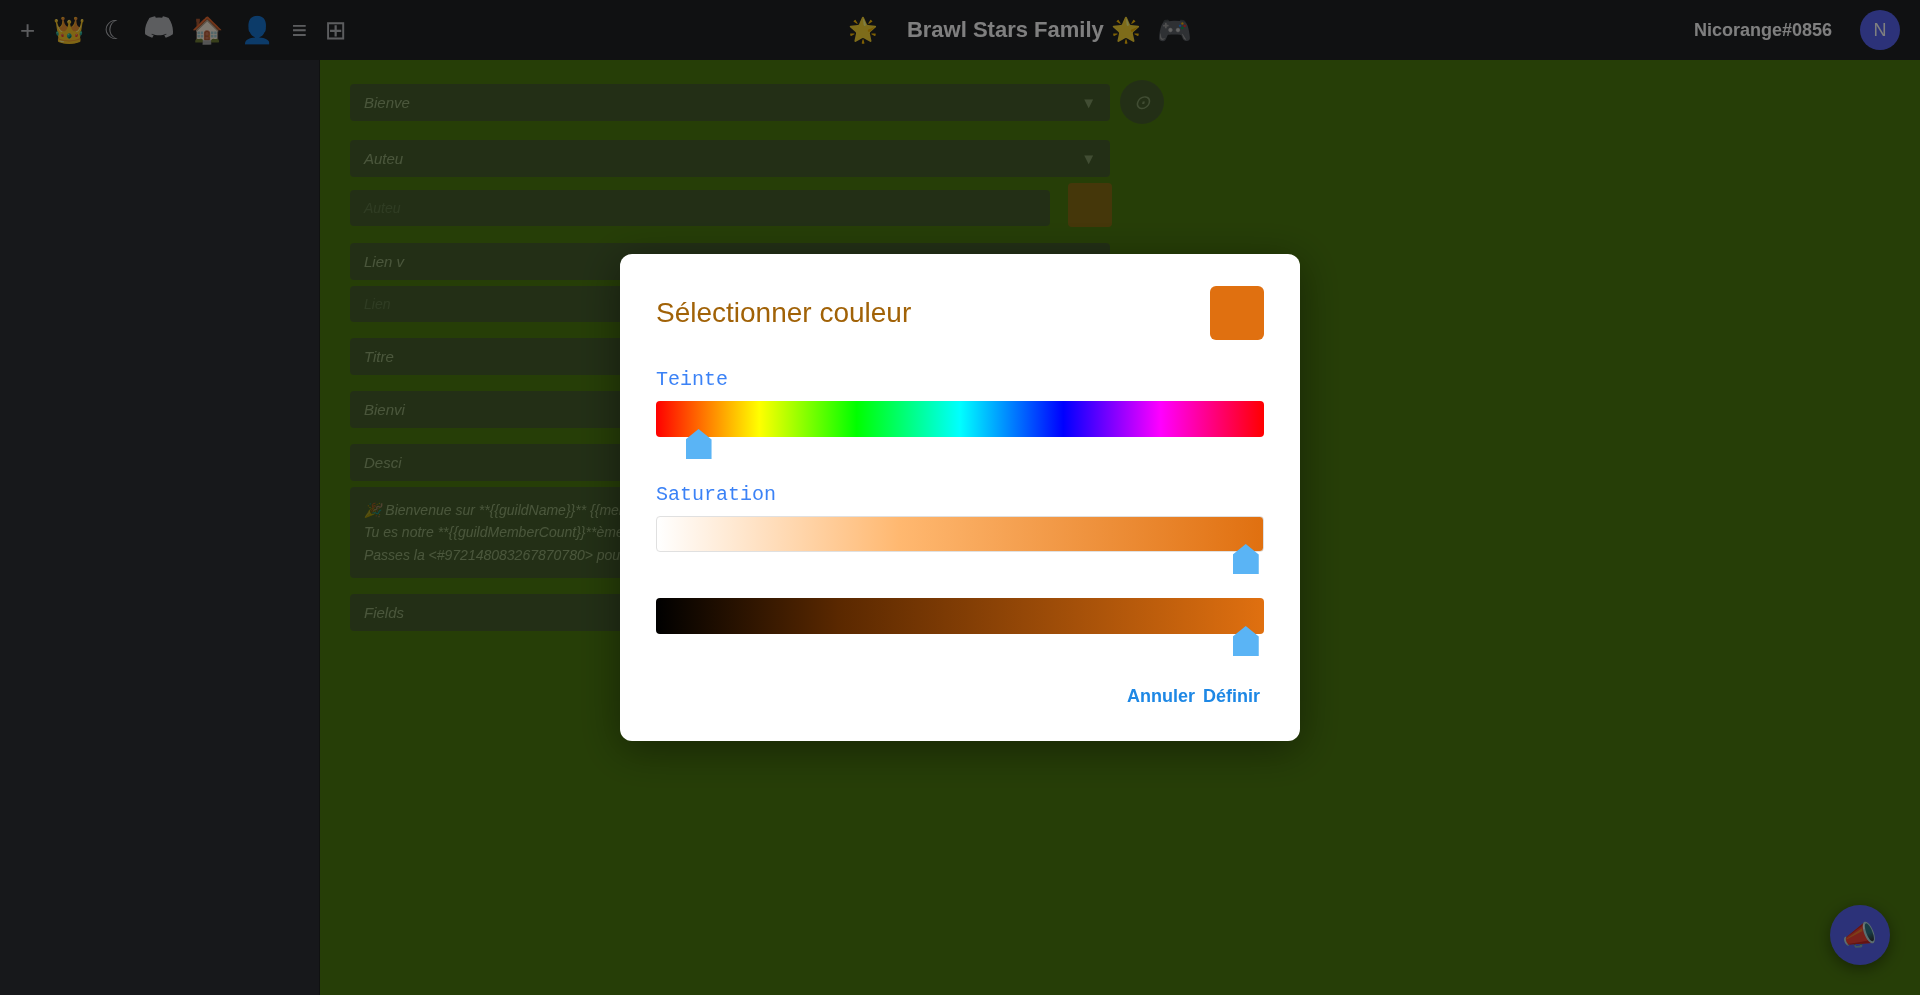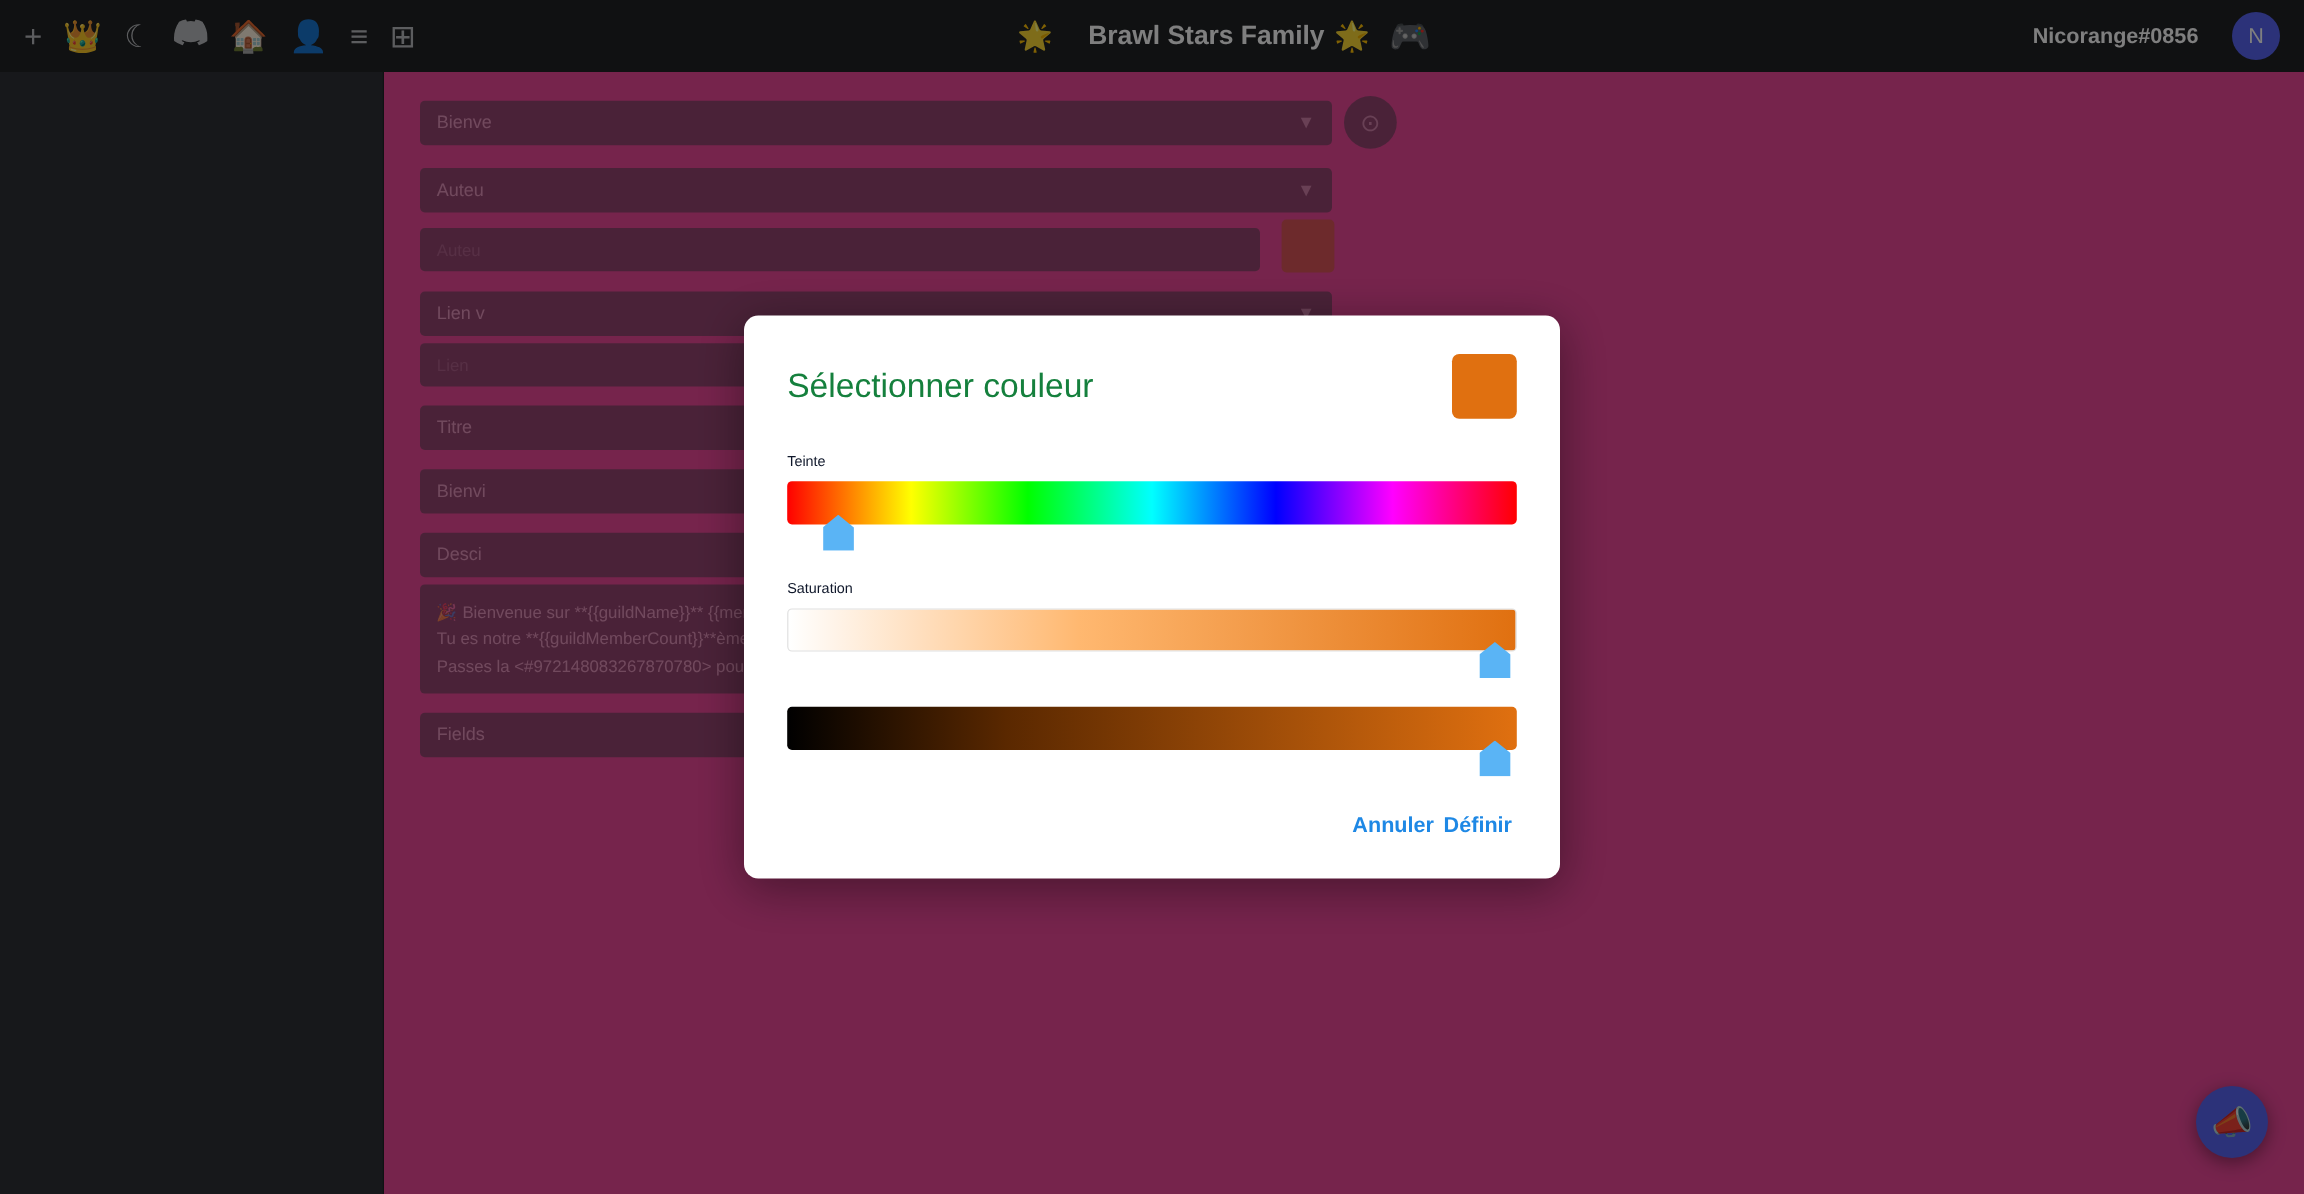--- a/index.html
+++ b/index.html
@@ -64,22 +64,23 @@
       align-items: center;
       justify-content: center;
       color: #fff;
       font-size: 18px;
     }
 
     
     .page-bg {
       position: absolute;
       top: 60px; left: 0; right: 0; bottom: 0;
-      background: #ec4899;
-      display: flex;
+      background: #4d7c0f;
+      display: flex;
+      font-style: italic;
     }
     .sidebar {
       width: 320px;
       background: #2f3136;
       border-right: 1px solid #202225;
     }
     .main-content {
       flex: 1;
       padding: 20px 30px;
       opacity: 0.5;
@@ -182,37 +183,38 @@
     }
     .modal-header {
       display: flex;
       align-items: center;
       justify-content: space-between;
       margin-bottom: 28px;
     }
     .modal-title {
       font-size: 28px;
       font-weight: 400;
-      color: #15803d;
+      color: #a16207;
     }
     .color-preview-box {
       width: 54px;
       height: 54px;
       background: #e07010;
       border-radius: 6px;
     }
 
     
     .slider-section {
       margin-bottom: 22px;
     }
     .slider-label {
-      font-size: 12px;
-      color: #0f172a;
+      font-size: 20px;
+      color: #3b82f6;
       margin-bottom: 10px;
+      font-family: Liberation Mono, monospace;
     }
     .slider-track-wrapper {
       position: relative;
       height: 60px;
     }
     .slider-track {
       width: 100%;
       height: 36px;
       border-radius: 4px;
       position: relative;

